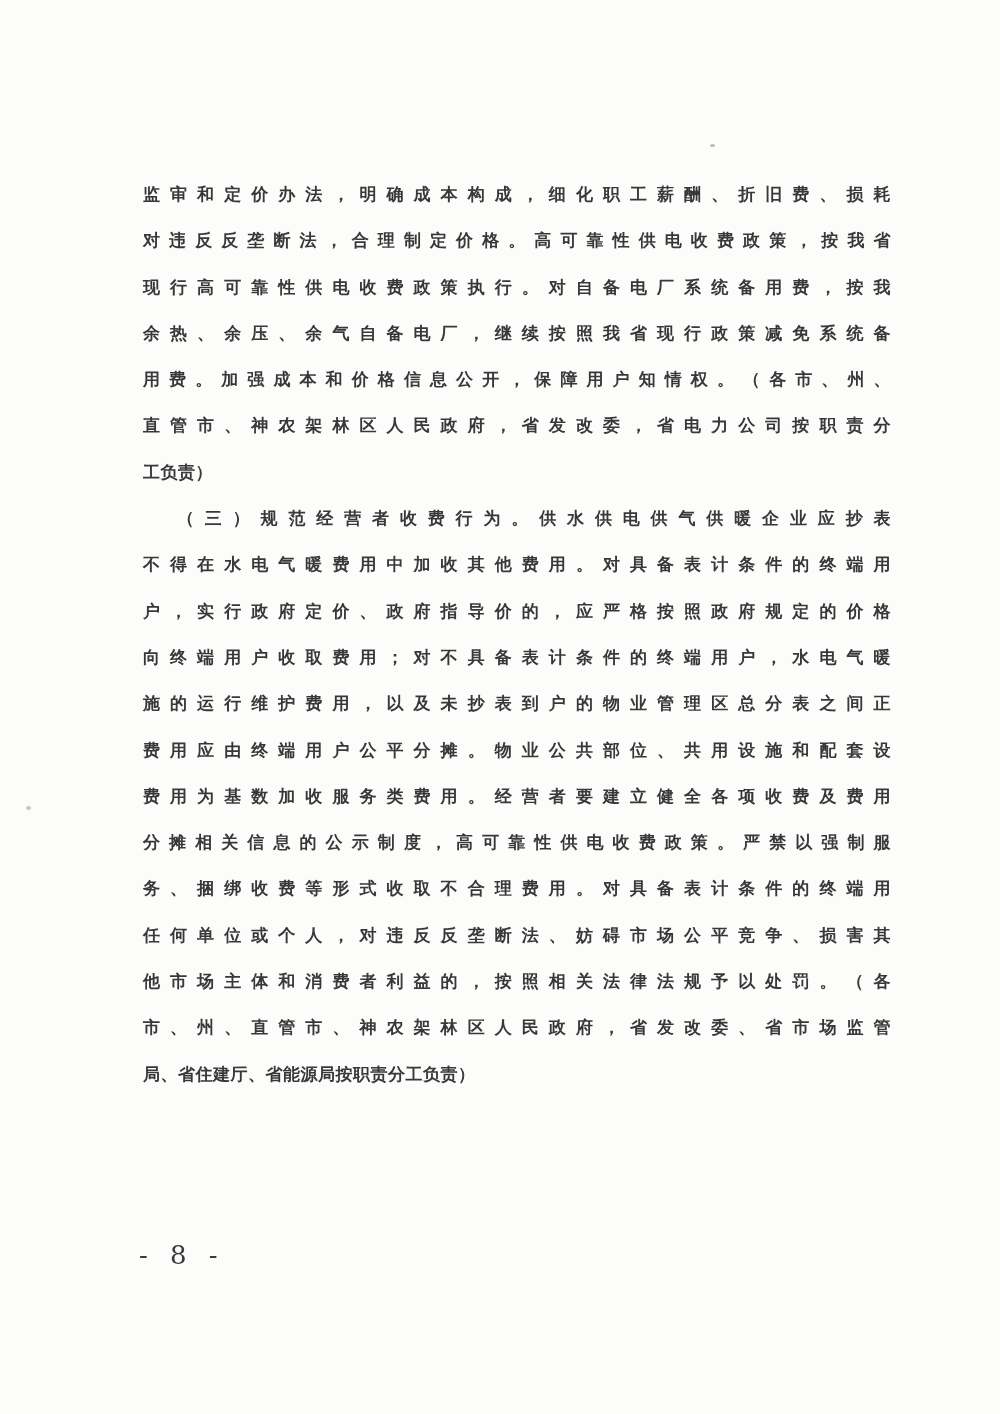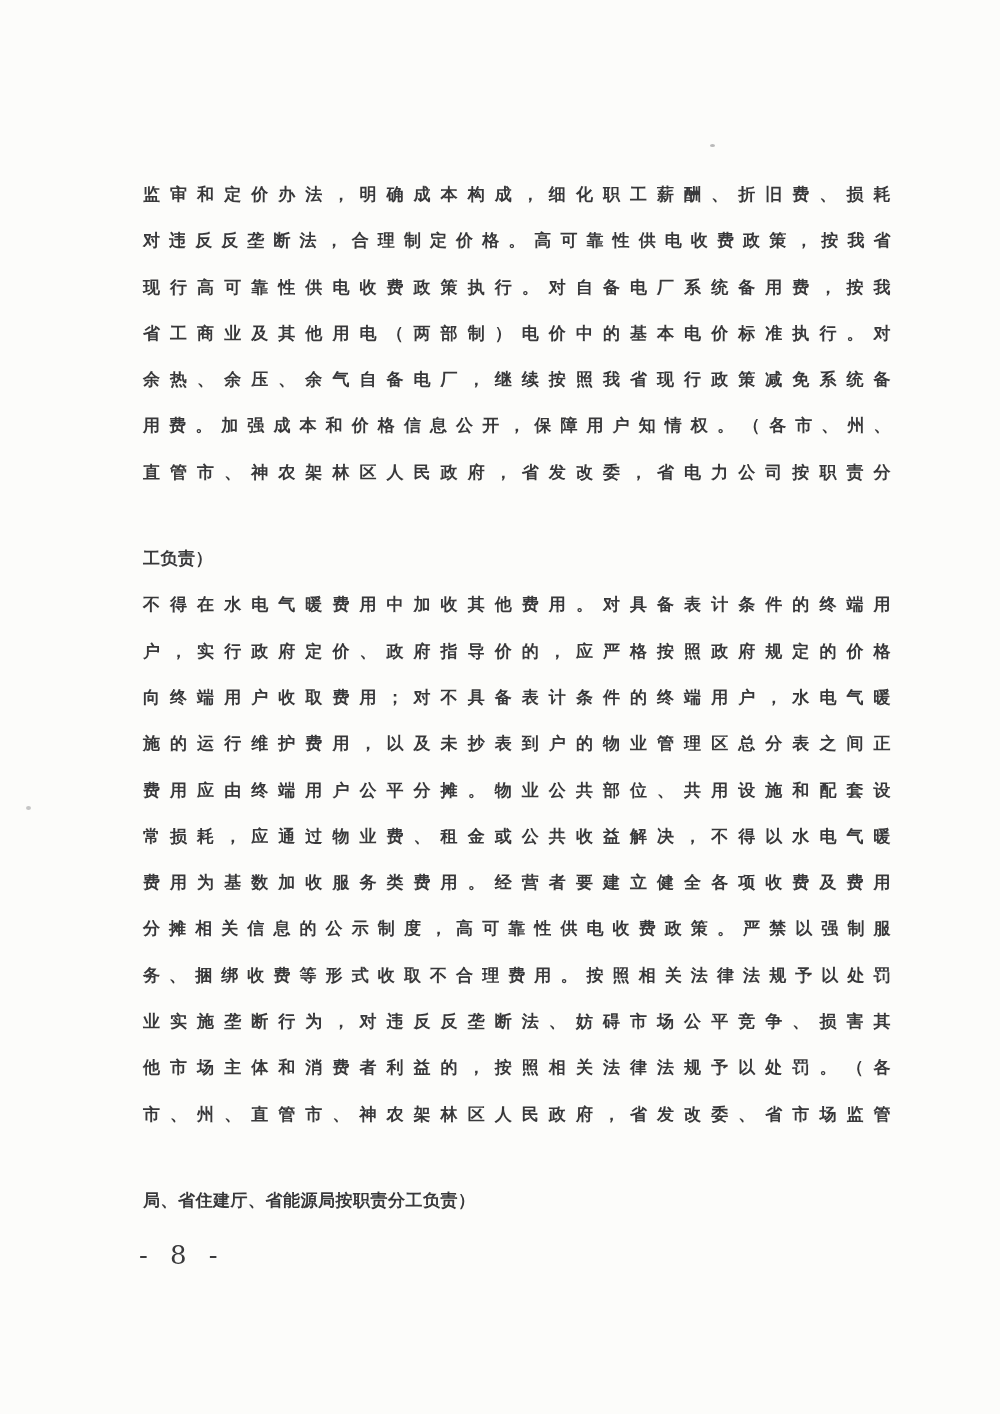--- a/index.html
+++ b/index.html
@@ -33,21 +33,20 @@
     display: block;
     height: 46.3px;
     white-space: nowrap;
     text-align: justify;
     text-align-last: justify;
     text-justify: inter-character;
     letter-spacing: 0.5px;
   }
   .line.last {
     text-align-last: left;
-    margin-top: 40px;
   }
   .line.indent {
     text-indent: 2em;
   }
   .page-number {
     position: absolute;
     left: 139px;
     top: 1238px;
     color: #3a3a3c;
     font-size: 26px;
@@ -81,38 +80,37 @@
 
   <div class="speck speck-a"></div>
   <div class="speck speck-b"></div>
 
   <div class="text-block">
 
     <div class="para">
       <span class="line">监审和定价办法，明确成本构成，细化职工薪酬、折旧费、损耗</span>
       <span class="line">对违反反垄断法，合理制定价格。高可靠性供电收费政策，按我省</span>
       <span class="line">现行高可靠性供电收费政策执行。对自备电厂系统备用费，按我</span>
-      <span class="line">省工商业及其他用电（两部制）电价中的基本电价标准执行。对</span>
       <span class="line">余热、余压、余气自备电厂，继续按照我省现行政策减免系统备</span>
       <span class="line">用费。加强成本和价格信息公开，保障用户知情权。（各市、州、</span>
       <span class="line">直管市、神农架林区人民政府，省发改委，省电力公司按职责分</span>
       <span class="line last">工负责）</span>
     </div>
 
     <div class="para">
+      <span class="line indent">（三）规范经营者收费行为。供水供电供气供暖企业应抄表</span>
       <span class="line">不得在水电气暖费用中加收其他费用。对具备表计条件的终端用</span>
       <span class="line">户，实行政府定价、政府指导价的，应严格按照政府规定的价格</span>
       <span class="line">向终端用户收取费用；对不具备表计条件的终端用户，水电气暖</span>
       <span class="line">施的运行维护费用，以及未抄表到户的物业管理区总分表之间正</span>
       <span class="line">费用应由终端用户公平分摊。物业公共部位、共用设施和配套设</span>
-      <span class="line">常损耗，应通过物业费、租金或公共收益解决，不得以水电气暖</span>
       <span class="line">费用为基数加收服务类费用。经营者要建立健全各项收费及费用</span>
       <span class="line">分摊相关信息的公示制度，高可靠性供电收费政策。严禁以强制服</span>
-      <span class="line">务、捆绑收费等形式收取不合理费用。按照相关法律法规予以处罚</span>
-      <span class="line">业实施垄断行为，对违反反垄断法、妨碍市场公平竞争、损害其</span>
+      <span class="line">务、捆绑收费等形式收取不合理费用。对具备表计条件的终端用</span>
+      <span class="line">任何单位或个人，对违反反垄断法、妨碍市场公平竞争、损害其</span>
       <span class="line">他市场主体和消费者利益的，按照相关法律法规予以处罚。（各</span>
       <span class="line">市、州、直管市、神农架林区人民政府，省发改委、省市场监管</span>
       <span class="line last">局、省住建厅、省能源局按职责分工负责）</span>
     </div>
 
   </div>
 
   <div class="page-number">- 8 -</div>
 
 </div>

